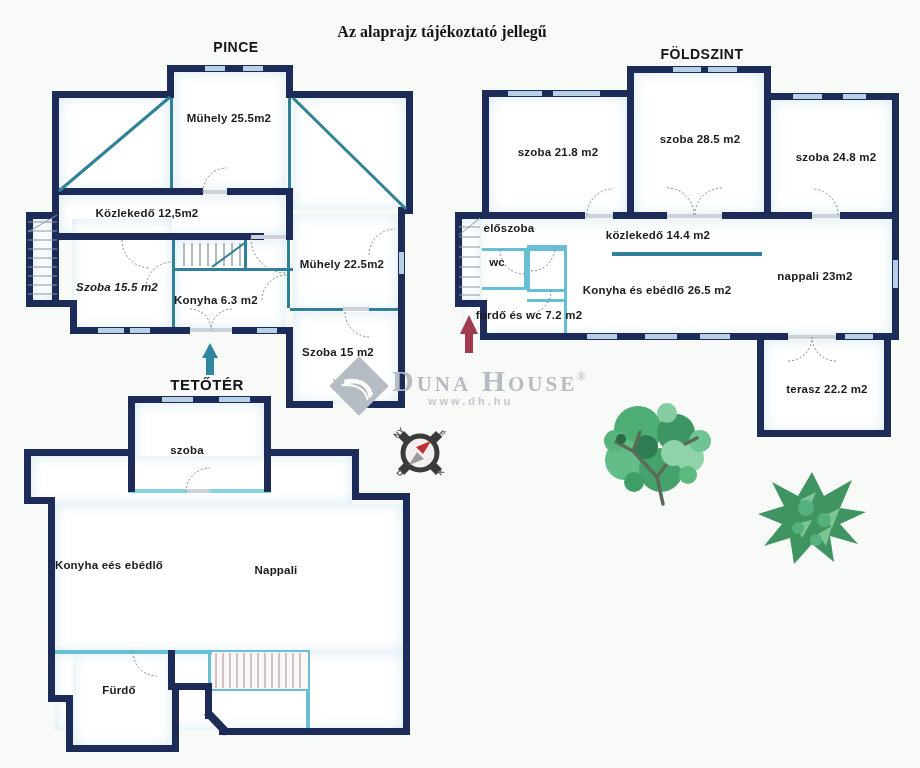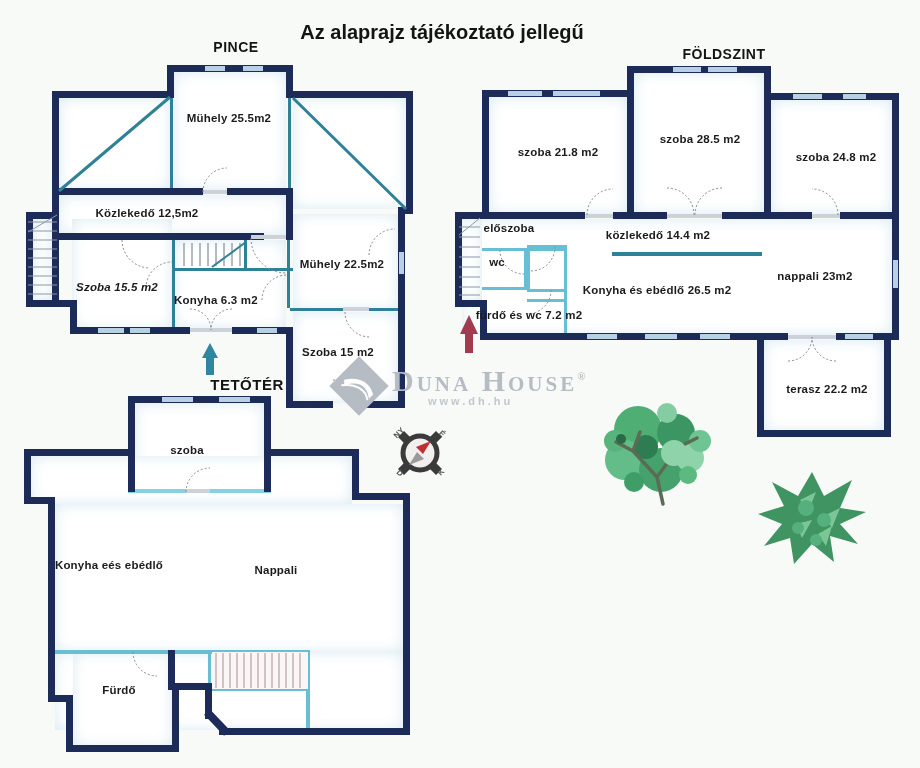--- a/index.html
+++ b/index.html
@@ -7,21 +7,21 @@
   #plan{position:relative;width:920px;height:768px;background:#f7faf7;overflow:hidden;}
   .fill{position:absolute;background:#ffffff;box-shadow:inset 0 0 14px rgba(110,175,205,.28);}
   .w{position:absolute;background:#1d2b59;}
   .tw{position:absolute;background:#2f8198;}
   .lt{position:absolute;background:#68bed2;}
   .vlt{position:absolute;background:#84d2e2;}
   .win{position:absolute;background:#b7d0e3;}
   .sill{position:absolute;background:#cdd2da;}
   .lbl{position:absolute;transform:translate(-50%,-50%);font-size:11.5px;font-weight:bold;color:#1b1b1b;white-space:nowrap;letter-spacing:.2px;}
   .flr{position:absolute;transform:translate(-50%,-50%);font-size:14px;font-weight:bold;color:#141414;letter-spacing:.5px;white-space:nowrap;}
-  .ttl{position:absolute;transform:translate(-50%,-50%);font-size:20px;font-weight:bold;color:#141414;white-space:nowrap;}
+  .ttl{position:absolute;transform:translate(-50%,-50%);font-size:16px;font-weight:bold;color:#141414;white-space:nowrap;font-family:Liberation Serif, serif;}
   #wm-brand{position:absolute;left:392px;top:364px;font-family:"Liberation Serif",serif;font-variant:small-caps;font-size:30px;font-weight:600;color:#b6bcc3;letter-spacing:3px;white-space:nowrap;}
   #wm-brand sup{font-size:11px;vertical-align:super;}
   #wm-url{position:absolute;left:428px;top:395px;font-size:11px;font-weight:bold;color:#c3c8ce;letter-spacing:3px;white-space:nowrap;}
   svg{position:absolute;left:0;top:0;}
 </style>
 </head>
 <body>
 
 <div id="plan">
 
@@ -300,22 +300,22 @@
     </g>
   </svg>
 
   <div class="lbl" style="left:399px;top:433px;font-size:8px;color:#555;transform:translate(-50%,-50%) rotate(-45deg);">NY</div>
   <div class="lbl" style="left:442px;top:434px;font-size:8px;color:#555;transform:translate(-50%,-50%) rotate(45deg);">É</div>
   <div class="lbl" style="left:400px;top:473px;font-size:8px;color:#555;transform:translate(-50%,-50%) rotate(45deg);">D</div>
   <div class="lbl" style="left:441px;top:472px;font-size:8px;color:#555;transform:translate(-50%,-50%) rotate(-45deg);">K</div>
 
   <div class="ttl" style="left:442px;top:32px;">Az alaprajz tájékoztató jellegű</div>
   <div class="flr" style="left:236px;top:47px;text-align:center;">PINCE</div>
-  <div class="flr" style="left:724px;top:54px;">FÖLDSZINT</div>
-  <div class="flr" style="left:207px;top:384px;font-size:15px;margin-left:40px;">TETŐTÉR</div>
+  <div class="flr" style="left:702px;top:54px;">FÖLDSZINT</div>
+  <div class="flr" style="left:207px;top:384px;font-size:15px;">TETŐTÉR</div>
 
   <div class="lbl" style="left:229px;top:118px;">Mühely 25.5m2</div>
   <div class="lbl" style="left:147px;top:213px;">Közlekedő 12,5m2</div>
   <div class="lbl" style="left:117px;top:287px;font-style:italic;">Szoba 15.5 m2</div>
   <div class="lbl" style="left:216px;top:300px;">Konyha 6.3 m2</div>
   <div class="lbl" style="left:342px;top:264px;">Mühely 22.5m2</div>
   <div class="lbl" style="left:338px;top:352px;">Szoba 15 m2</div>
 
   <div class="lbl" style="left:558px;top:152px;">szoba 21.8 m2</div>
   <div class="lbl" style="left:700px;top:139px;">szoba 28.5 m2</div>

